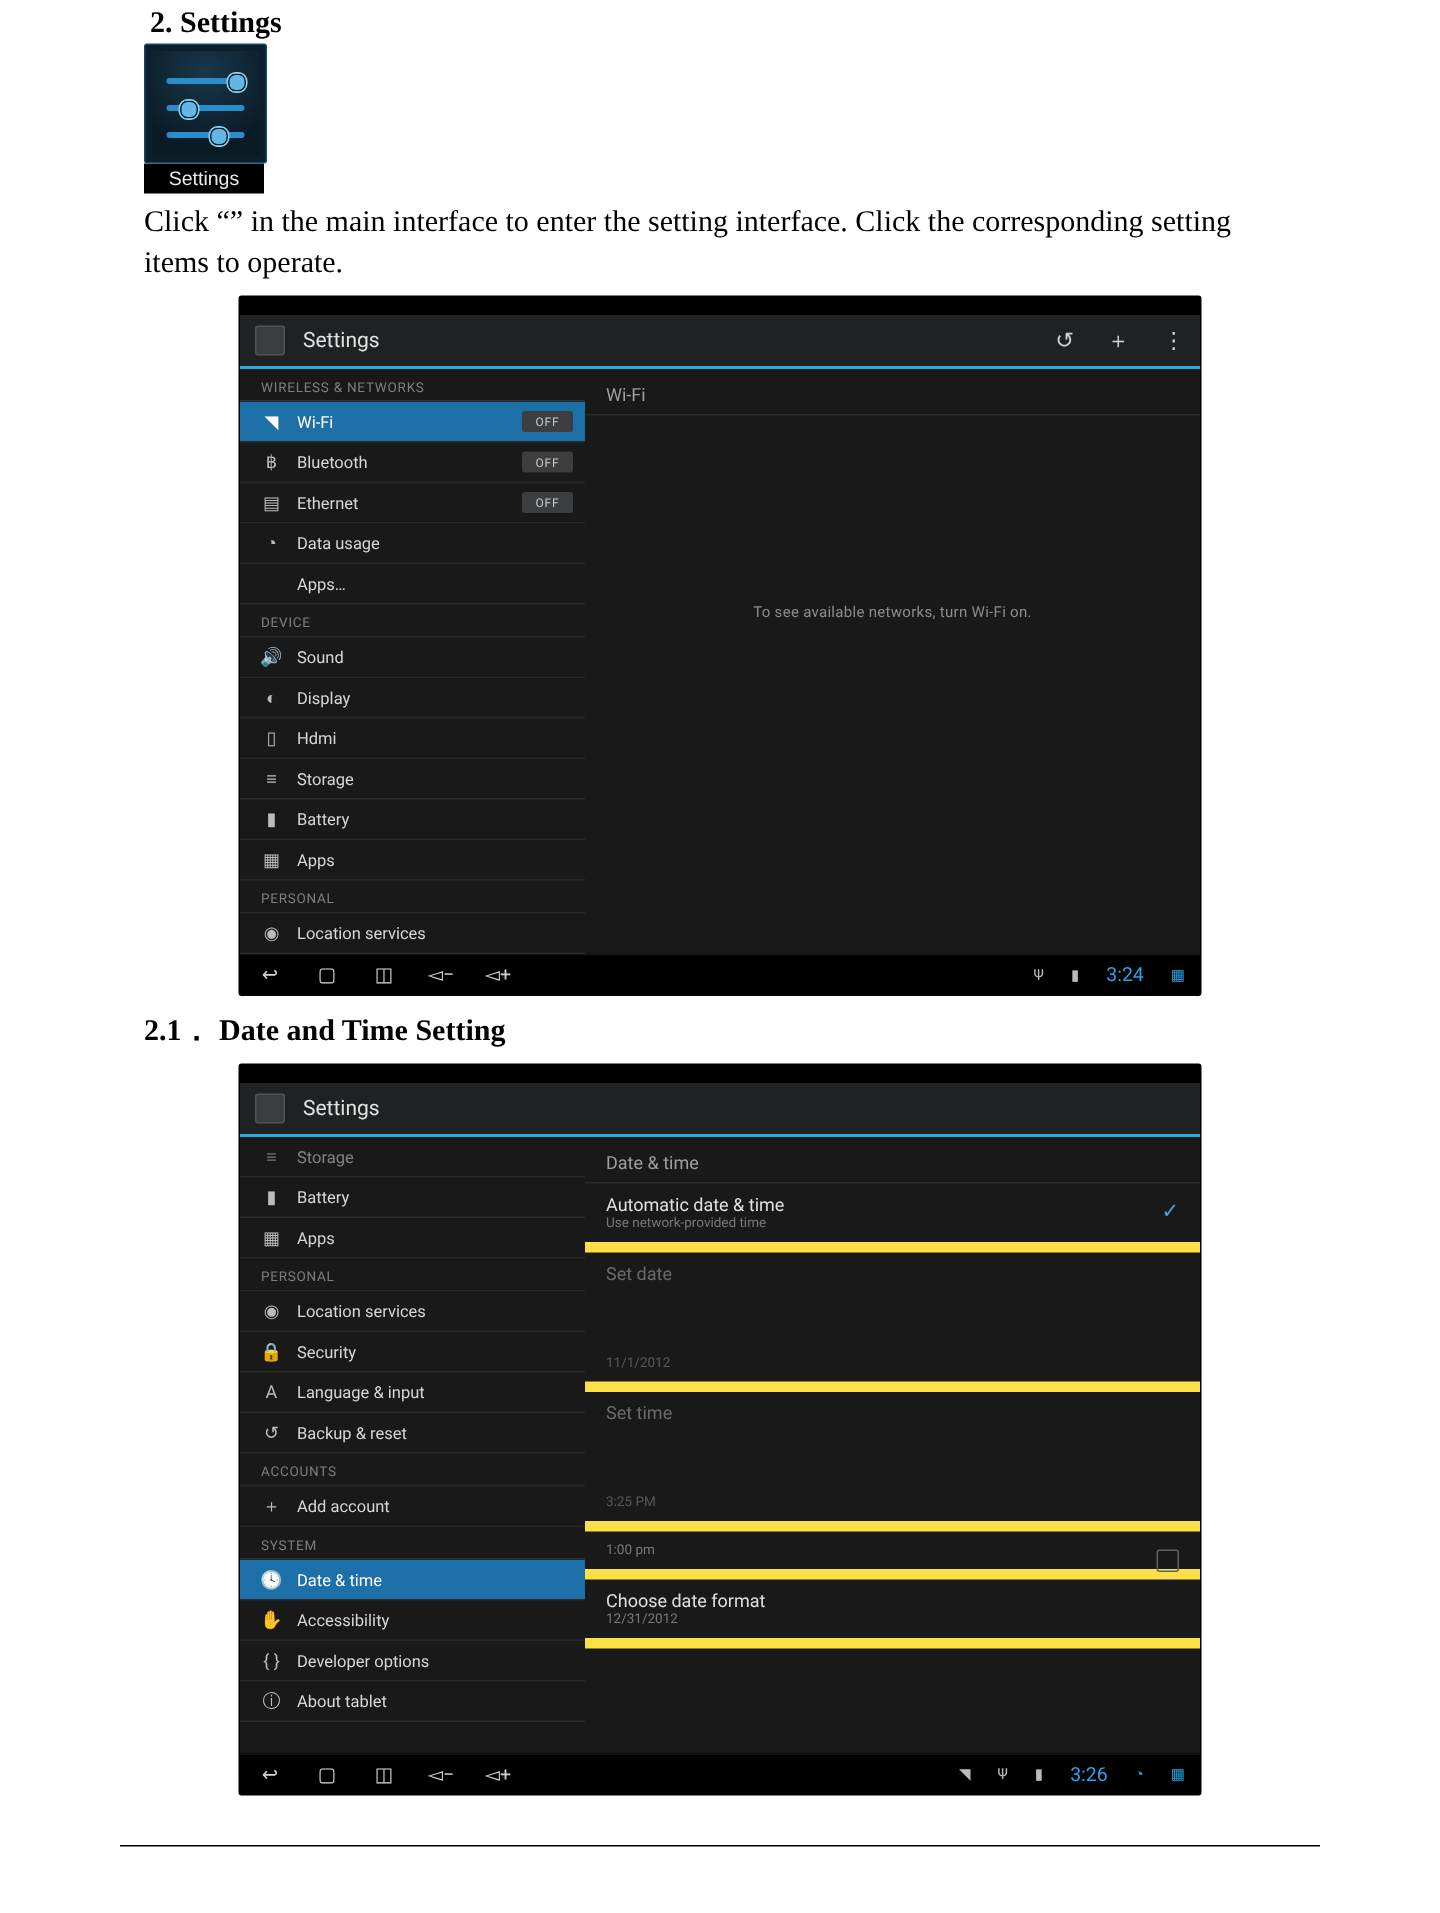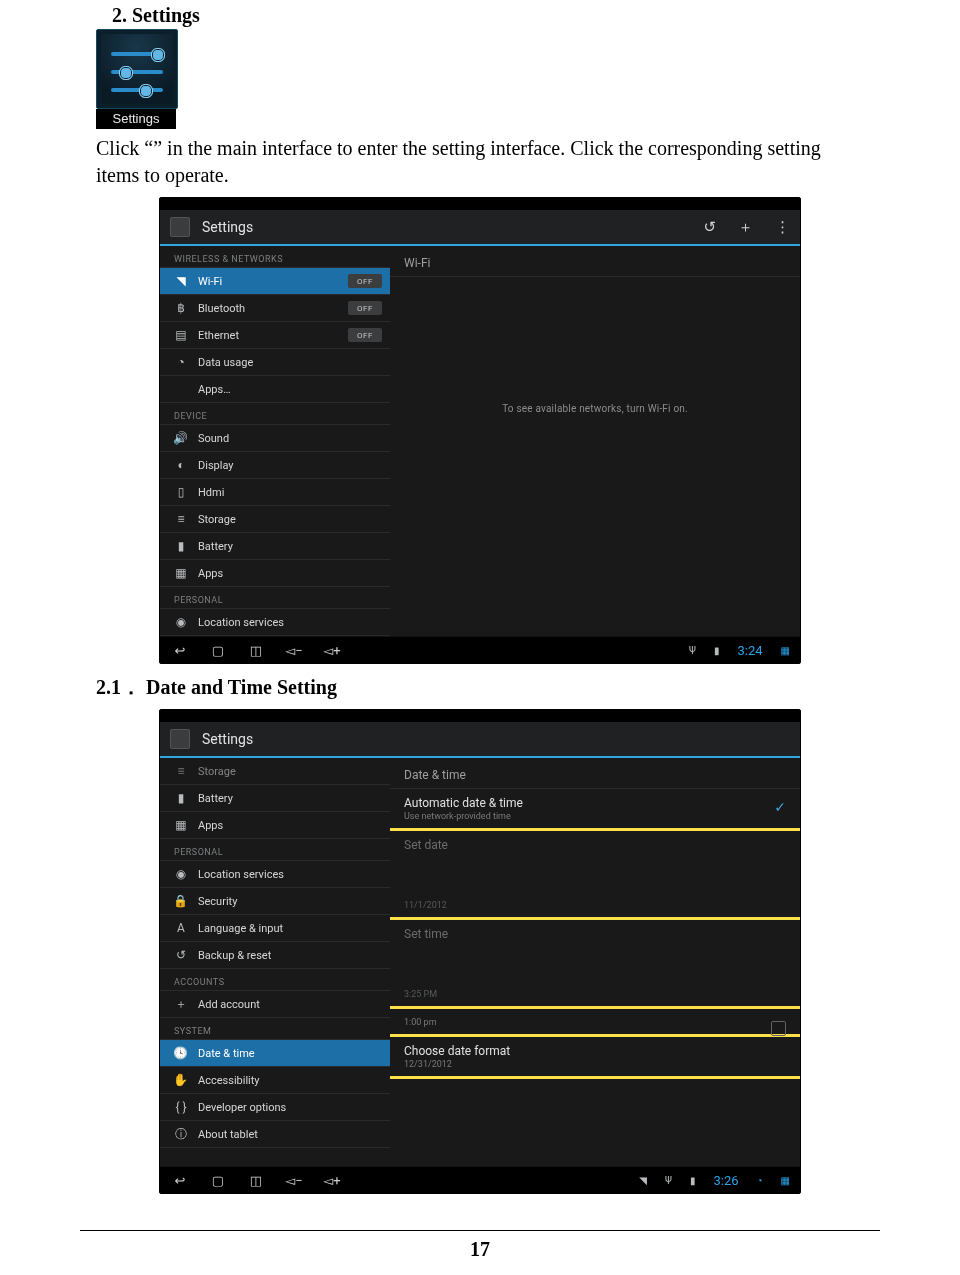--- a/index.html
+++ b/index.html
@@ -1,17 +1,17 @@
 <!DOCTYPE html>
 <html><head>
 <meta charset="utf-8">
 <style>
   html, body { margin:0; padding:0; font-family:"Times New Roman", serif; background:#fff; color:#000; }
   .page { width:960px; height:1275px; position:relative; box-sizing:border-box; padding:0 96px; }
-  .heading { font-weight:700; font-size:20px; margin:4px 0 2px 16px; }
+  .heading { font-weight:700; font-size:20px; margin:4px 0 2px 4px; }
   .body-text { font-size:20px; line-height:1.35; margin:4px 0; }
   .indent { margin-left:32px; }
 
   
   .app-icon-wrap { width:80px; margin:2px 0 6px 0; }
   .app-icon { width:80px; height:78px; background:#0a1f2a; border:1px solid #164a64; border-radius:2px;
               position:relative; overflow:hidden; }
   .app-icon::before { content:""; position:absolute; inset:4px; background:radial-gradient(circle at 50% 20%, #18374a 0%, #0b1b26 75%); border-radius:2px; }
   .slider-bar { position:absolute; left:14px; right:14px; height:4px; background:#2a8cca; border-radius:2px; }
   .slider-bar.b1 { top:22px; }
@@ -49,21 +49,21 @@
            font-size:12px; color:#b9bcbd; }
   .side-item.selected .s-ico { color:#fff; }
   .toggle { margin-left:auto; width:34px; height:14px; background:#3b3d3f; border-radius:2px;
             display:flex; align-items:center; justify-content:center; font-size:8px; color:#c7c7c7;
             letter-spacing:0.5px; }
 
   .detail-hdr { font-size:12px; color:#9d9fa0; padding:10px 14px 6px 14px; border-bottom:1px solid #282a2b; }
   .center-msg { height:262px; display:flex; align-items:center; justify-content:center; font-size:10px;
                 color:#8a8c8d; letter-spacing:0.2px; }
 
-  .detail-item { padding:7px 14px; border-bottom:3px solid #fde047; position:relative; }
+  .detail-item { padding:7px 14px; border-bottom:7px solid #fde047; position:relative; }
   .detail-item .dt-title { font-size:12px; color:#e0e0e0; }
   .detail-item .dt-sub { font-size:9px; color:#78797a; margin-top:1px; }
   .detail-item.disabled .dt-title { color:#6a6b6c; }
   .detail-item.disabled .dt-sub { color:#55595a;margin-top:48px; }
   .chk-box { position:absolute; right:14px; top:12px; width:13px; height:13px;
              border:1px solid #5f6263; border-radius:2px; }
   .chk-mark { position:absolute; right:14px; top:10px; font-size:14px; color:#3aa8e4; }
 
   
   .navbar { height:26px; background:#000; border-top:1px solid #111; display:flex; align-items:center;
@@ -306,14 +306,13 @@
       <span class="nav-stat">◥</span>
       <span class="nav-stat">Ψ</span>
       <span class="nav-stat">▮</span>
       <span class="nav-time">3:26</span>
       <span class="nav-stat" style="color:#2aa2e6;">◔</span>
       <span class="nav-stat" style="color:#2aa2e6;">▦</span>
     </div>
   </div>
 
   <div class="page-rule"></div>
-  <div class="page-num">17</div>
 </div>
 
 </body></html>

